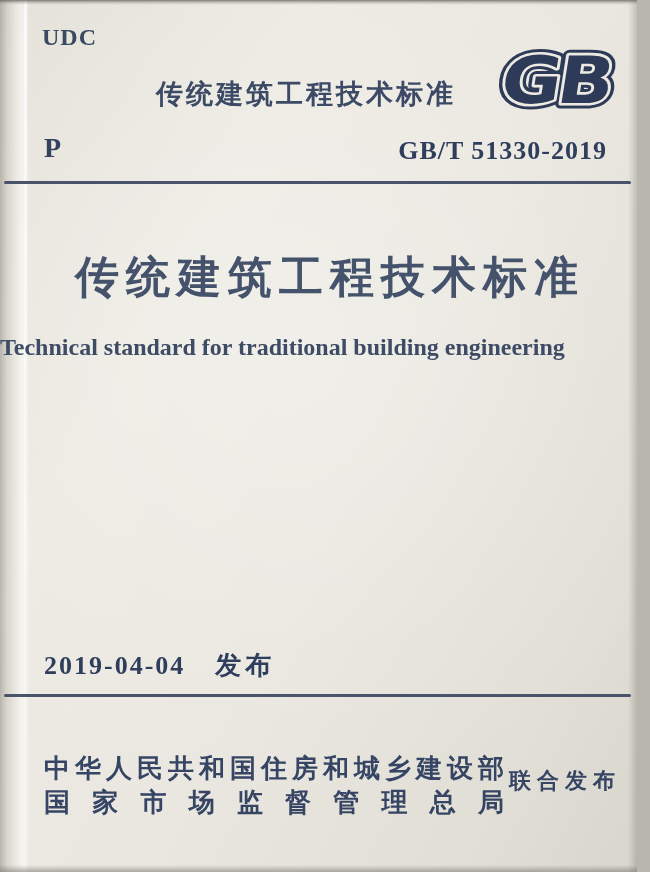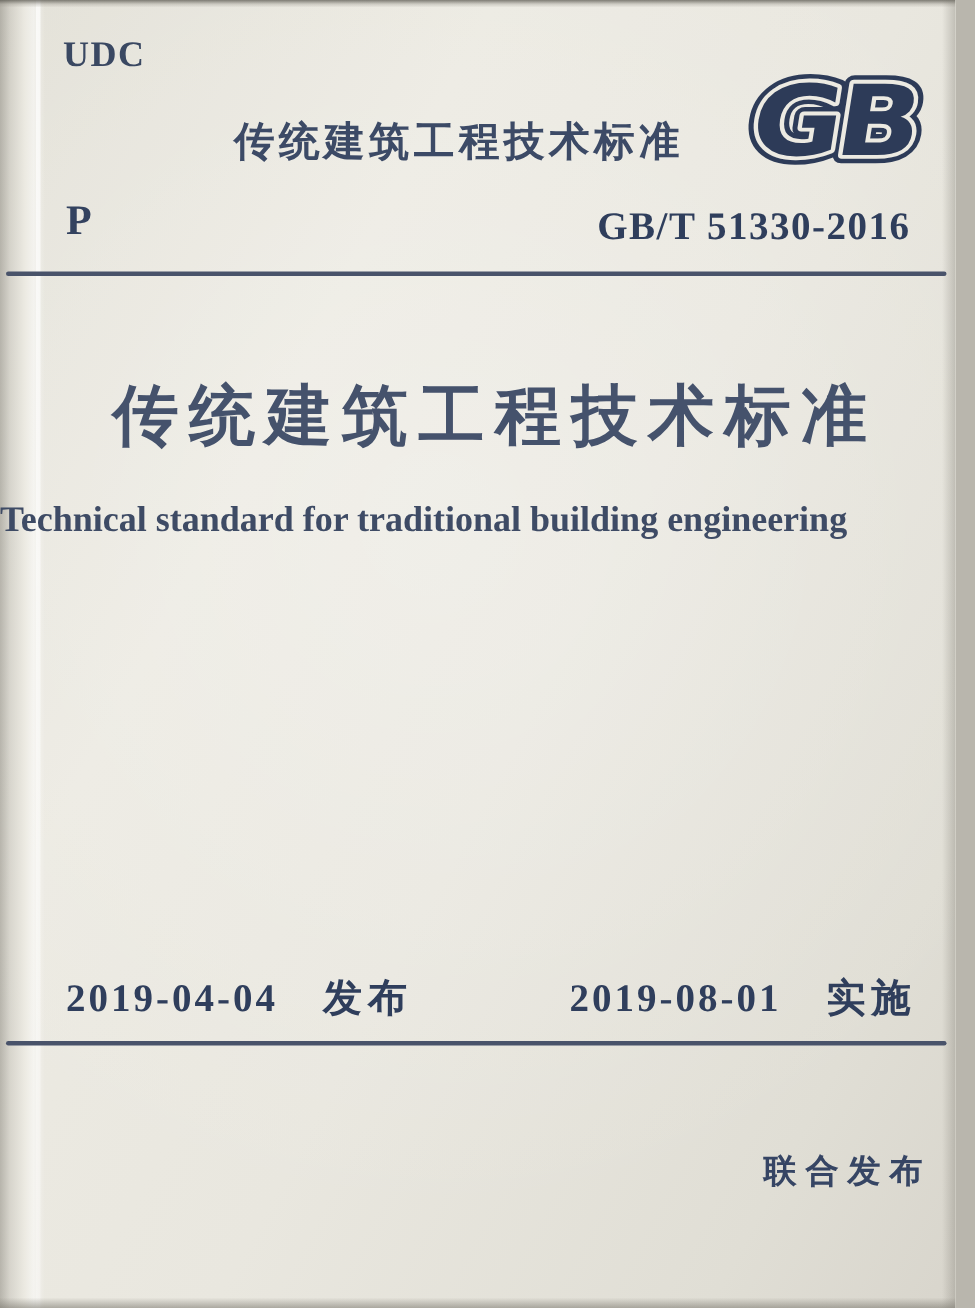--- a/index.html
+++ b/index.html
@@ -141,34 +141,35 @@
       <text class="gb-outer">GB</text>
       <text class="gb-mid">GB</text>
       <text class="gb-fill">GB</text>
     </g>
   </svg>
 
   <div class="header-cn">传统建筑工程技术标准</div>
 
   <div class="class-p">P</div>
 
-  <div class="std-no">GB/T 51330-2016</div>
+  <div class="std-no">GB/T 51330-2019</div>
 
   <div class="rule rule-1"></div>
 
   <div class="title-zh">传统建筑工程技术标准</div>
   <div class="title-en">Technical standard for traditional building engineering</div>
 
   <div class="dates">
     <span>
       <span class="date-num">2019-04-04</span><span class="date-label">发布</span>
     </span>
-    <span>
-      <span class="date-num">2019-08-01</span><span class="date-label">实施</span>
-    </span>
   </div>
 
   <div class="rule rule-2"></div>
 
+  <div class="issuers">
+    <div class="issuer-line">中华人民共和国住房和城乡建设部</div>
+    <div class="issuer-line">国家市场监督管理总局</div>
+  </div>
 
   <div class="joint">联合发布</div>
 
 </div>
 
 </body></html>

